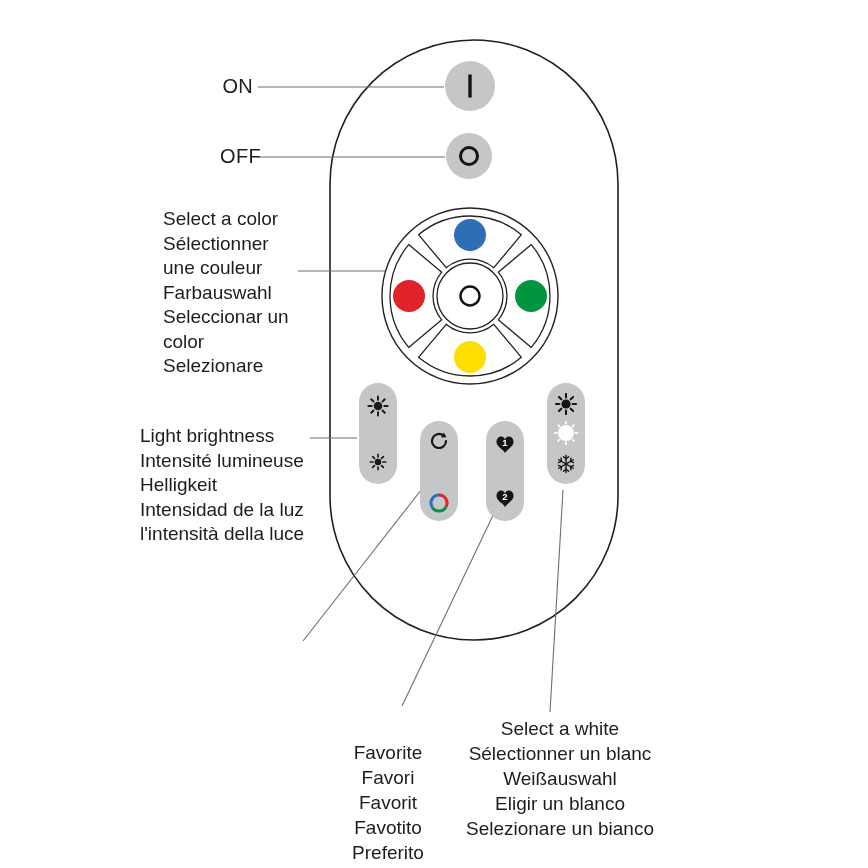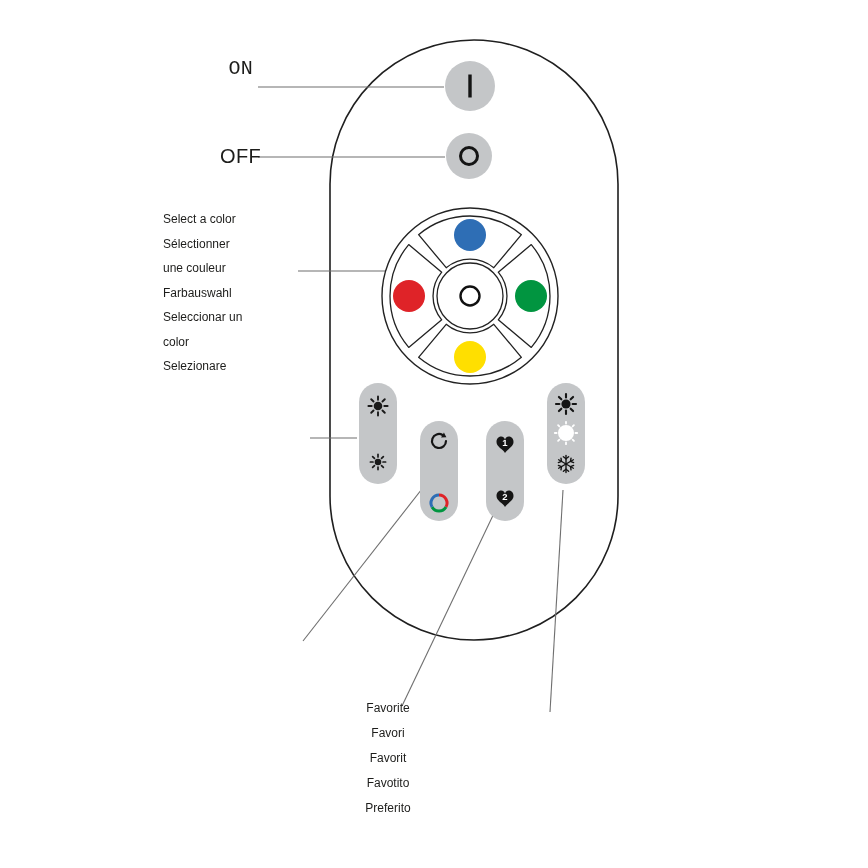--- a/index.html
+++ b/index.html
@@ -1,20 +1,20 @@
 <!DOCTYPE html>
 <html><head>
 <meta charset="utf-8">
 <style>
   * { margin:0; padding:0; box-sizing:border-box; }
   html,body { width:868px; height:868px; background:#ffffff; }
   body { font-family:"Liberation Sans", sans-serif; color:#1d1d1b; }
   .stage { position:relative; width:868px; height:868px; background:#ffffff; overflow:hidden; }
   .stage > svg { position:absolute; left:0; top:0; }
-  .lbl { position:absolute; white-space:pre-line; font-size:12px; line-height:24.5px; color:#1d1d1b; }
+  .lbl { position:absolute; white-space:pre-line; font-size:19px; line-height:24.5px; color:#1d1d1b; }
   .lbl.big { font-size:20px; letter-spacing:0.3px; line-height:26px; }
   .right { text-align:right; }
   .center { text-align:center; }
   .heart-num { font-family:"Liberation Sans", sans-serif; font-size:9.5px; font-weight:bold; fill:#ffffff; text-anchor:middle; }
 </style>
 </head>
 <body>
 
 <div class="stage">
 
@@ -143,28 +143,38 @@
         <use href="#flakeArm"></use>
           <use href="#flakeArm" transform="rotate(60)"></use>
           <use href="#flakeArm" transform="rotate(120)"></use>
         <use href="#flakeArm" transform="rotate(180)"></use>
           <use href="#flakeArm" transform="rotate(240)"></use>
           <use href="#flakeArm" transform="rotate(300)"></use>
       </g>
     </g>
   </svg>
 
-  <div class="lbl big right" style="left:175px; top:56px;  width:78px;font-family:Liberation Mono, monospace;">ON</div>
+  <div class="lbl big right" style="left:175px; top:73px;  width:78px;">ON</div>
   <div class="lbl big right" style="left:178px; top:143px; width:83px;">OFF</div>
   <div class="lbl" style="left:163px; top:207px; width:160px;">Select a color
 Sélectionner
 une couleur
 Farbauswahl
 Seleccionar un
 color
 Selezionare</div>
-  <div class="lbl center" style="left:330px; top:696px; width:116px; line-height:25px;text-align:center;">Favorite
+  <div class="lbl" style="left:140px; top:424px; width:178px;">Light brightness
+Intensité lumineuse
+Helligkeit
+Intensidad de la luz
+l'intensità della luce</div>
+  <div class="lbl center" style="left:330px; top:740px; width:116px; line-height:25px;text-align:center;">Favorite
 Favori
 Favorit
 Favotito
 Preferito</div>
+  <div class="lbl center" style="left:455px; top:716px; width:210px; line-height:25px;">Select a white
+Sélectionner un blanc
+Weißauswahl
+Eligir un blanco
+Selezionare un bianco</div>
 
 </div>
 
 </body></html>

